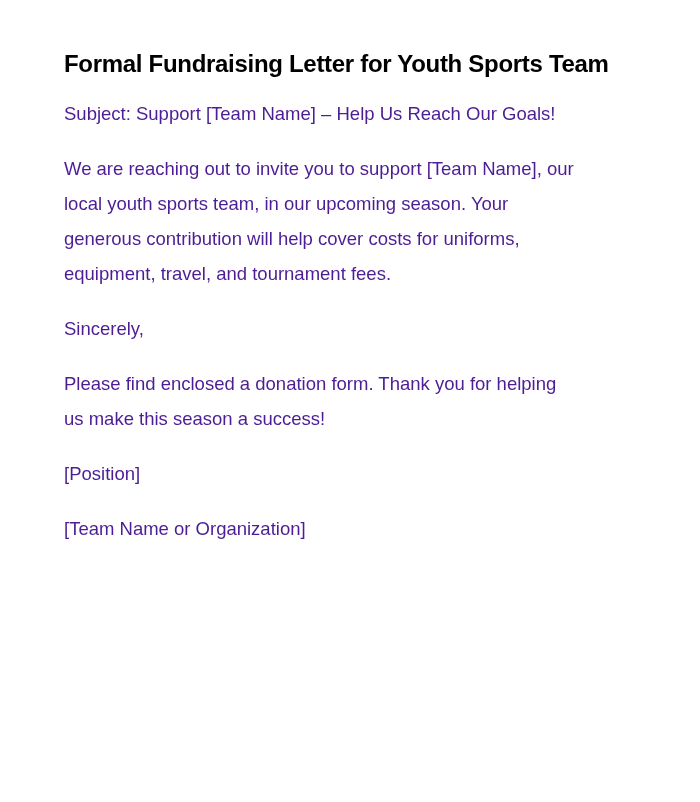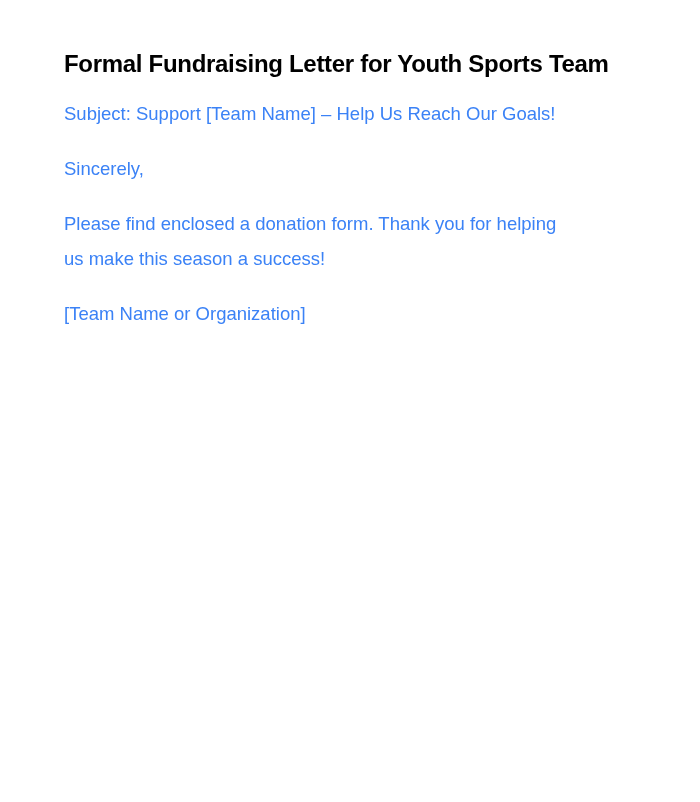--- a/index.html
+++ b/index.html
@@ -21,40 +21,45 @@
     font-weight: 700;
     line-height: 30px;
     letter-spacing: -0.3px;
     color: #000000;
     margin: 0 0 17px 0;
   }
   .doc-para {
     font-size: 18.5px;
     font-weight: 400;
     line-height: 35px;
-    color: #3b82f6;
+    color: #4c1d95;
     margin: 0 0 20px 0;
     white-space: pre-line; 
     max-width: 605px;
   }
 </style>
 </head>
 <body>
 
 <div class="page">
 
   <h1 class="doc-title">Formal Fundraising Letter for Youth Sports Team</h1>
 
   <p class="doc-para">Subject: Support [Team Name] – Help Us Reach Our Goals!</p>
 
 
+  <p class="doc-para">We are reaching out to invite you to support [Team Name], our
+local youth sports team, in our upcoming season. Your
+generous contribution will help cover costs for uniforms,
+equipment, travel, and tournament fees.</p>
 
 
   <p class="doc-para">Sincerely,</p>
 
   <p class="doc-para">Please find enclosed a donation form. Thank you for helping
 us make this season a success!</p>
 
 
+  <p class="doc-para">[Position]</p>
 
   <p class="doc-para">[Team Name or Organization]</p>
 
 </div>
 
 </body></html>

